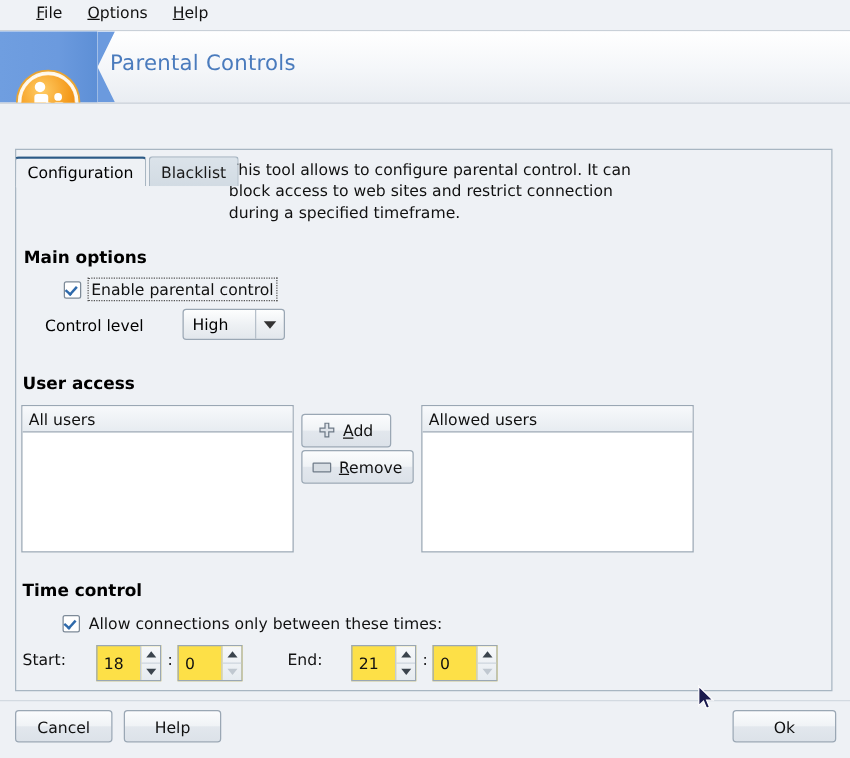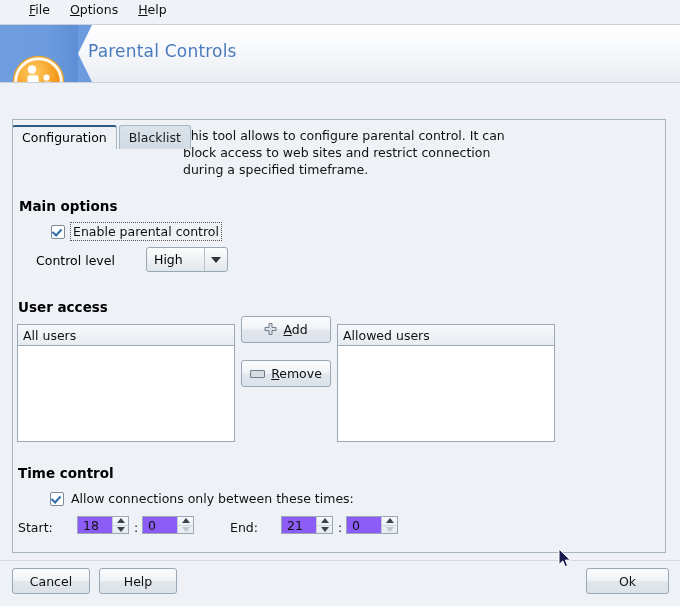--- a/index.html
+++ b/index.html
@@ -255,29 +255,29 @@
   }
   .minus-icon {
     width: 13px; height: 6px;
     margin-right: 6px;
     border: 1px solid #6f7b88;
     background: #d7dde3;
     border-radius: 1px;
     flex: none;
   }
 
-  #btn-add { position: absolute; left: 241px; top: 316px; width: 90px; height: 27px; }
+  #btn-add { position: absolute; left: 241px; top: 331px; width: 72px; height: 27px; }
   #btn-remove { position: absolute; left: 241px; top: 360px; width: 90px; height: 27px; }
 
   
   .spin {
     position: absolute;
-    height: 18px;
+    height: 29px;
     border: 1px solid #9aa7b4;
-    background: #8b5cf6;
+    background: #fde047;
     display: flex;
     align-items: stretch;
     box-sizing: border-box;
   }
   .spin-val {
     flex: 1;
     display: flex;
     align-items: center;
     padding-left: 5px;
     font-size: 12.5px;

